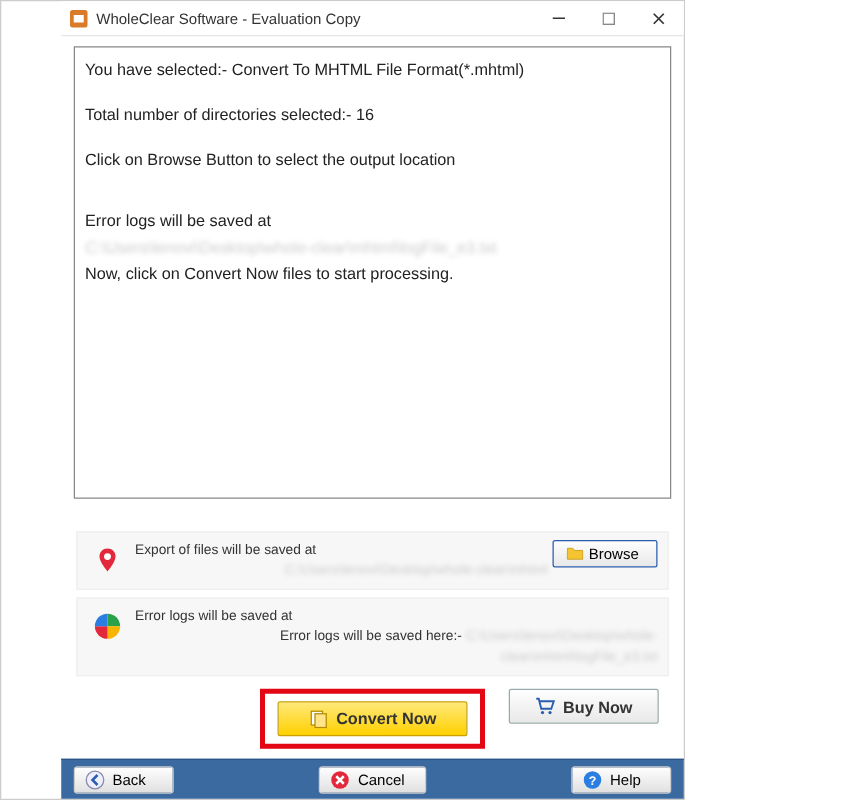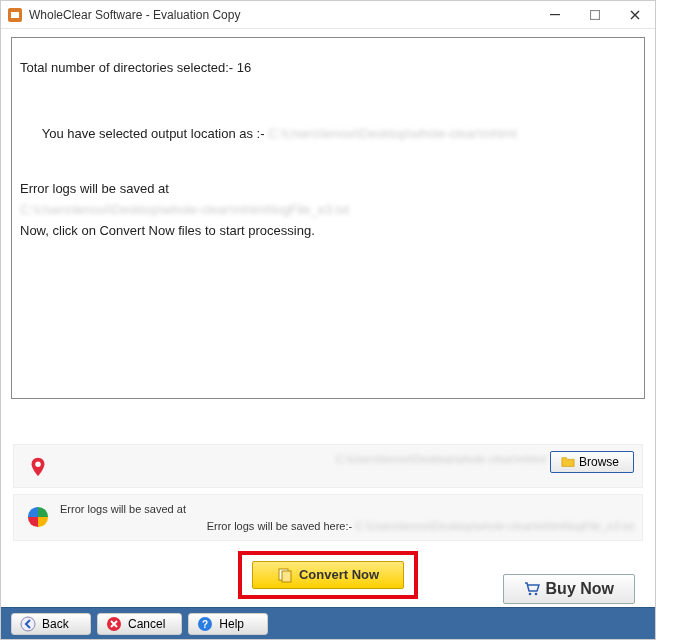--- a/index.html
+++ b/index.html
@@ -1,17 +1,17 @@
 <!DOCTYPE html>
 <html><head>
 <meta charset="utf-8">
 <style>
   * { box-sizing: border-box; }
   body { margin: 0; font-family: "Segoe UI", Tahoma, sans-serif; font-size: 12px; background: #fff; color: #000; }
-  .window { width: 656px; height: 640px; display: flex; flex-direction: column; border: 1px solid #ccc; }
+  .window { width: 548px; height: 640px; display: flex; flex-direction: column; border: 1px solid #ccc; padding-left: 48px; }
   .titlebar { height: 28px; background: #fff; display: flex; align-items: center; padding: 0 0 0 6px; border-bottom: 1px solid #e5e5e5; }
   .titlebar .app-icon { width: 16px; height: 16px; margin-right: 6px; display:flex; align-items:center; justify-content:center; }
   .titlebar .title { font-size: 12px; color: #333; }
   .titlebar .spacer { flex: 1; }
   .win-ctrl { width: 40px; height: 28px; display: flex; align-items: center; justify-content: center; color: #555; }
 
   .log-area { margin: 8px 10px 6px 10px; border: 1px solid #888; background: #fff; height: 362px; padding: 6px 8px; font-family: Verdana, Geneva, sans-serif; font-size: 13px; color: #222; line-height: 1.4; overflow: hidden; }
   .log-area .line { margin: 3px 0; white-space: pre-wrap; }
   .log-area .blur { color: #ccc; filter: blur(2px); }
   .log-area .gap { height: 12px; }
@@ -23,23 +23,23 @@
   .info-row .row-body .sub { color: #333; text-align: right; }
   .info-row .row-body .blur { color: #ccc; filter: blur(2px); }
   .info-row .row-actions { flex-shrink: 0; margin-left: 4px; }
 
   .btn { border: 1px solid #2a5db0; background: linear-gradient(#fefefe,#e8e8e8); padding: 3px 14px 3px 10px; font-size: 12px; cursor: pointer; display: inline-flex; align-items: center; gap: 4px; border-radius: 2px; }
   .btn .bicon { width: 14px; height: 14px; display:inline-flex; align-items:center; justify-content:center; }
 
   .convert-bar { display: flex; align-items: center; justify-content: center; gap: 60px; padding: 4px 12px 8px 12px; position: relative; }
   .convert-wrap { border: 4px solid #e30613; padding: 6px 10px; }
   .btn-convert { border: 1px solid #c9a100; background: linear-gradient(#ffe97a,#ffd000); padding: 5px 24px; font-size: 13px; font-weight: bold; color: #333; cursor: pointer; display: inline-flex; align-items: flex-start; gap: 6px; border-radius: 2px; }
-  .btn-buy { border: 1px solid #9aa; background: linear-gradient(#fefefe,#e8e8e8); padding: 5px 20px; font-size: 16px; font-weight: bold; color: #333; cursor: pointer; display: inline-flex; align-items: center; gap: 6px; border-radius: 2px; position: absolute; right: 20px; top: 27px;}
+  .btn-buy { border: 1px solid #9aa; background: linear-gradient(#fefefe,#e8e8e8); padding: 5px 20px; font-size: 13px; font-weight: bold; color: #333; cursor: pointer; display: inline-flex; align-items: center; gap: 6px; border-radius: 2px; position: absolute; right: 20px; top: 4px;}
 
-  .footer { background: #3a6aa0; height: 32px; display: flex; align-items: center; justify-content: flex-start; padding: 0 10px; gap: 6px; border-top: 1px solid #2a5585;}
+  .footer { background: #3a6aa0; height: 32px; display: flex; align-items: center; justify-content: space-between; padding: 0 10px; gap: 18px; border-top: 1px solid #2a5585;}
   .fbtn { border: 1px solid #ccc; background: linear-gradient(#fefefe,#e0e0e0); padding: 2px 16px 2px 8px; font-size: 12px; cursor: pointer; display: inline-flex; align-items: center; gap: 6px; border-radius: 3px; min-width: 80px; justify-content: flex-start; }
   .fbtn .ficon { width: 16px; height: 16px; display:inline-flex; align-items:center; justify-content:center; }
 
   svg { display: block; }
 </style>
 </head>
 <body>
 
 <div class="window">
 
@@ -63,45 +63,45 @@
         </svg>
       </div>
     <div class="win-ctrl close">
         <svg width="10" height="10" viewBox="0 0 10 10">
           <path d="M1 1l8 8M9 1l-8 8" stroke="#333" stroke-width="1.4"></path>
         </svg>
       </div>
   </div>
 
   <div class="log-area">
+    <div class="line">You have selected:- Convert To MHTML File Format(*.mhtml)</div>
     <div class="gap"></div>
     <div class="line">Total number of directories selected:- 16</div>
     <div class="gap"></div>
+    <div class="line">Click on Browse Button to select the output location</div>
     <div class="gap"></div>
-    <div class="line">
-      <span>You have selected output location as :- </span><span class="blur">C:\Users\lenovi\Desktop\whole-clear\mhtml</span>
-    </div>
     <div class="gap"></div>
     <div class="line">Error logs will be saved at</div>
     <div class="line"><span class="blur">C:\Users\lenovi\Desktop\whole-clear\mhtml\logFile_e3.txt</span></div>
     <div class="line">Now, click on Convert Now files to start processing.</div>
   </div>
 
   <div style="flex:1"></div>
 
   <div class="info-zone">
 
     <div class="info-row">
       <span class="row-icon">
         <svg width="22" height="22" viewBox="0 0 24 24">
             <path d="M12 2C8 2 5 5 5 9c0 5 7 13 7 13s7-8 7-13c0-4-3-7-7-7z" fill="#e2283a"></path>
             <circle cx="12" cy="9" r="3" fill="#fff"></circle>
           </svg>
       </span>
       <div class="row-body">
+        <div>Export of files will be saved at</div>
         <div class="sub"><span class="blur">C:\Users\lenovi\Desktop\whole-clear\mhtml</span></div>
       </div>
       <div class="row-actions">
         <button class="btn">
           <span class="bicon">
             <svg width="14" height="14" viewBox="0 0 16 16">
                 <path d="M1 3h5l1.5 2H15v8H1z" fill="#f5c531" stroke="#c79300" stroke-width="0.7"></path>
               </svg>
           </span>
           <span>Browse</span>

